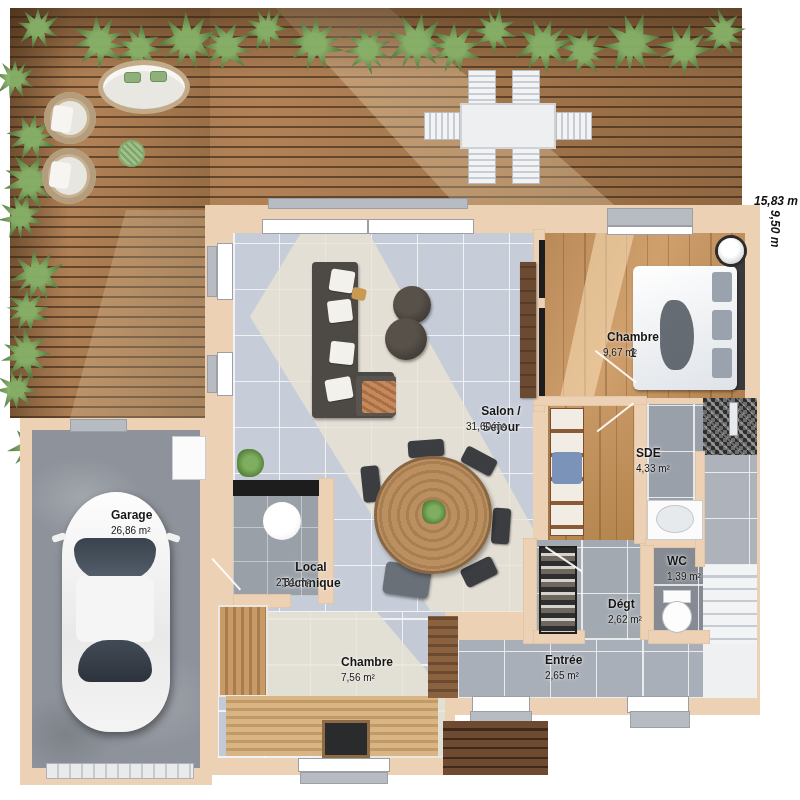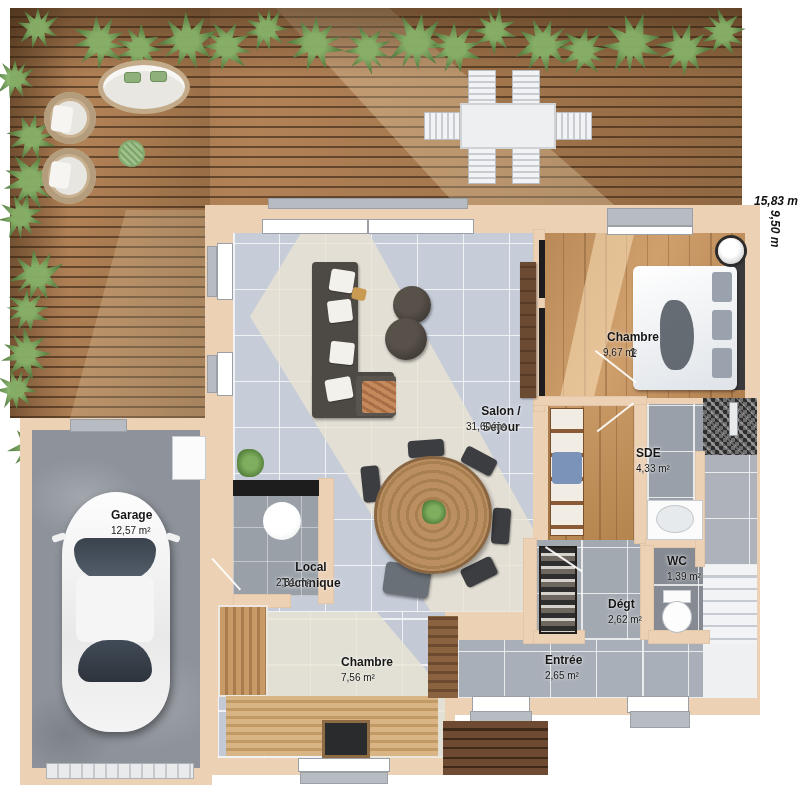--- a/index.html
+++ b/index.html
@@ -333,18 +333,18 @@
     <span class="area">7,56 m²</span>
   </div>
   <div class="rlabel" style="left:206px;top:560px;width:140px">
     <span>Local Technique</span>
       <br>
     <span class="area">2,31 m²</span>
   </div>
   <div class="rlabel" style="left:51px;top:508px;width:120px">
     <span>Garage</span>
       <br>
-    <span class="area">12,57 m²</span>
+    <span class="area">26,86 m²</span>
   </div>
 
   <div class="dim" style="left:736px;top:194px;width:62px;text-align:right">15,83 m</div>
   <div class="dim vert" style="left:768px;top:210px">9,50 m</div>
 </div>
 
 </body></html>

